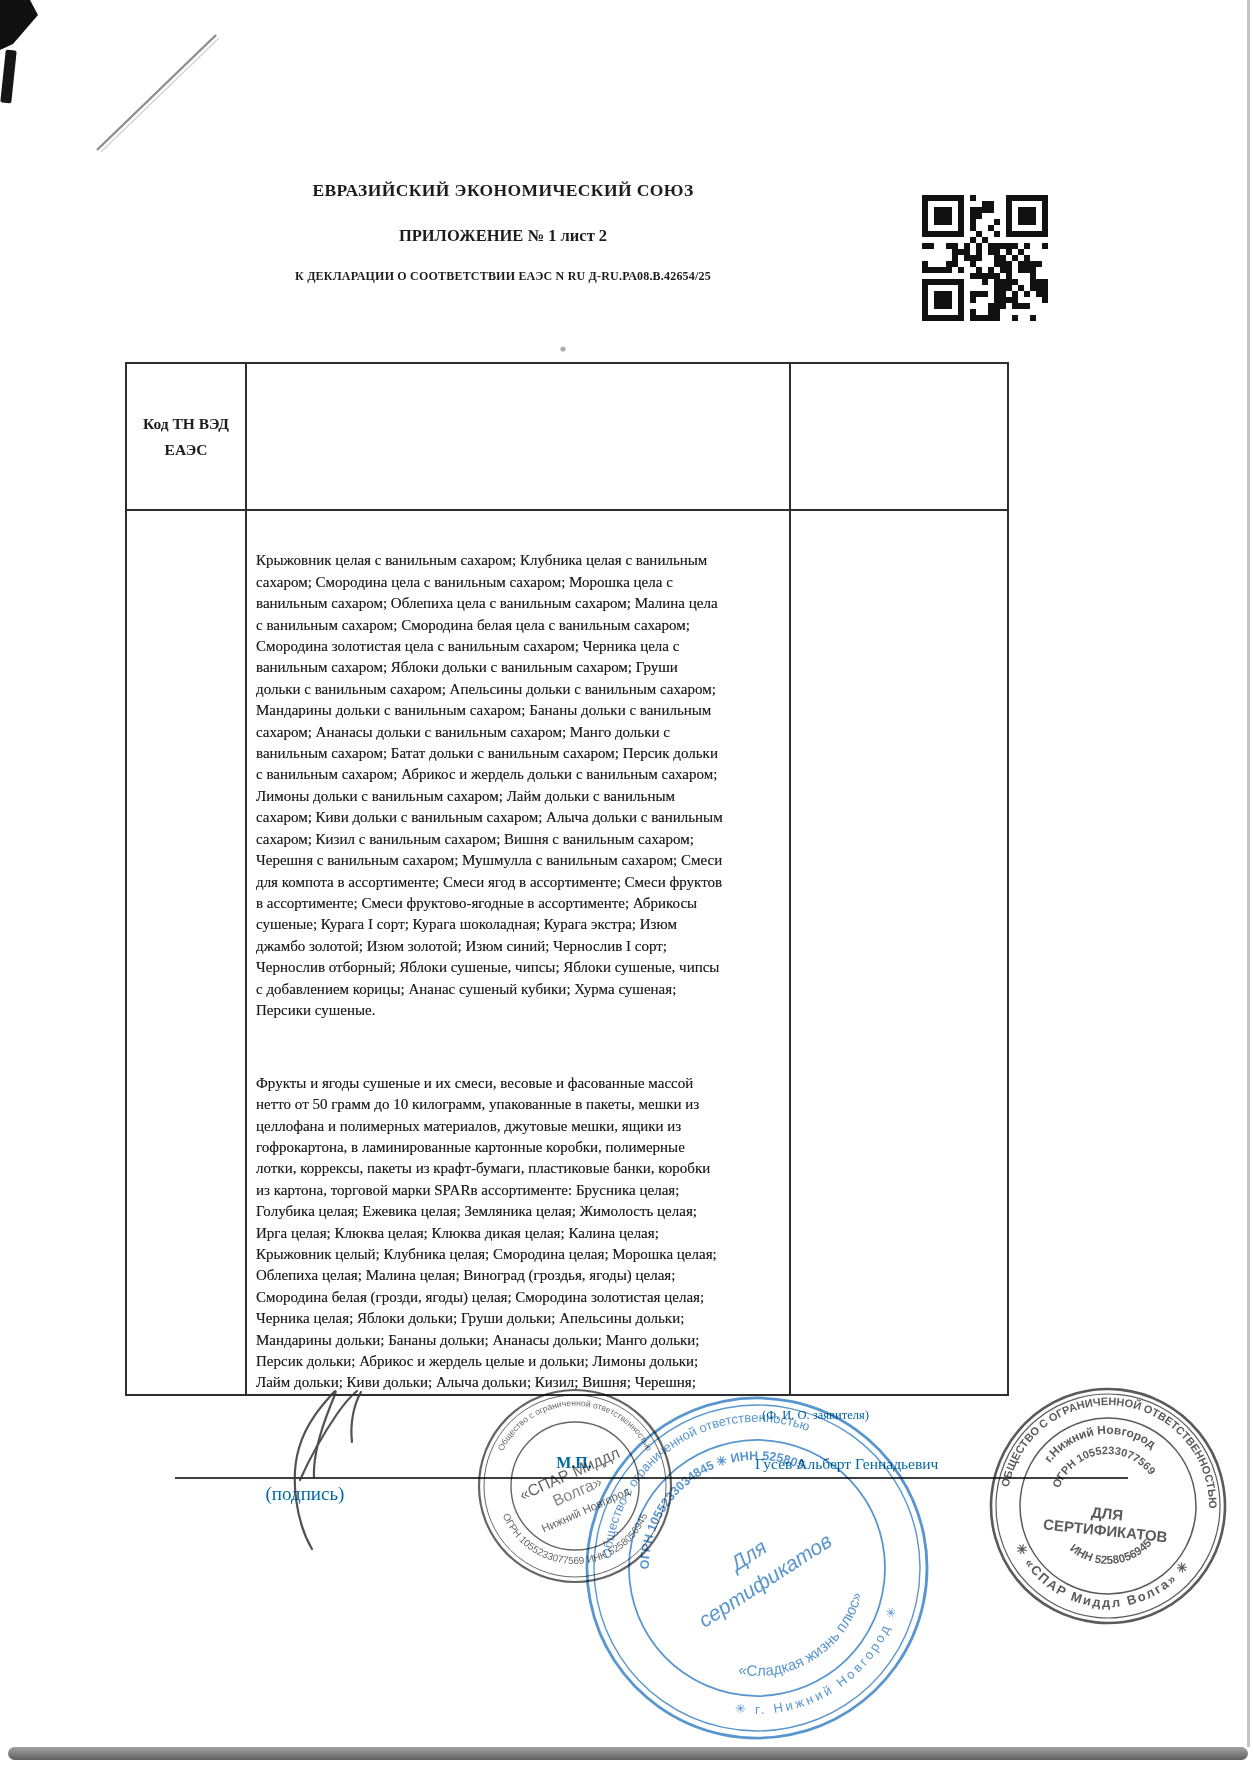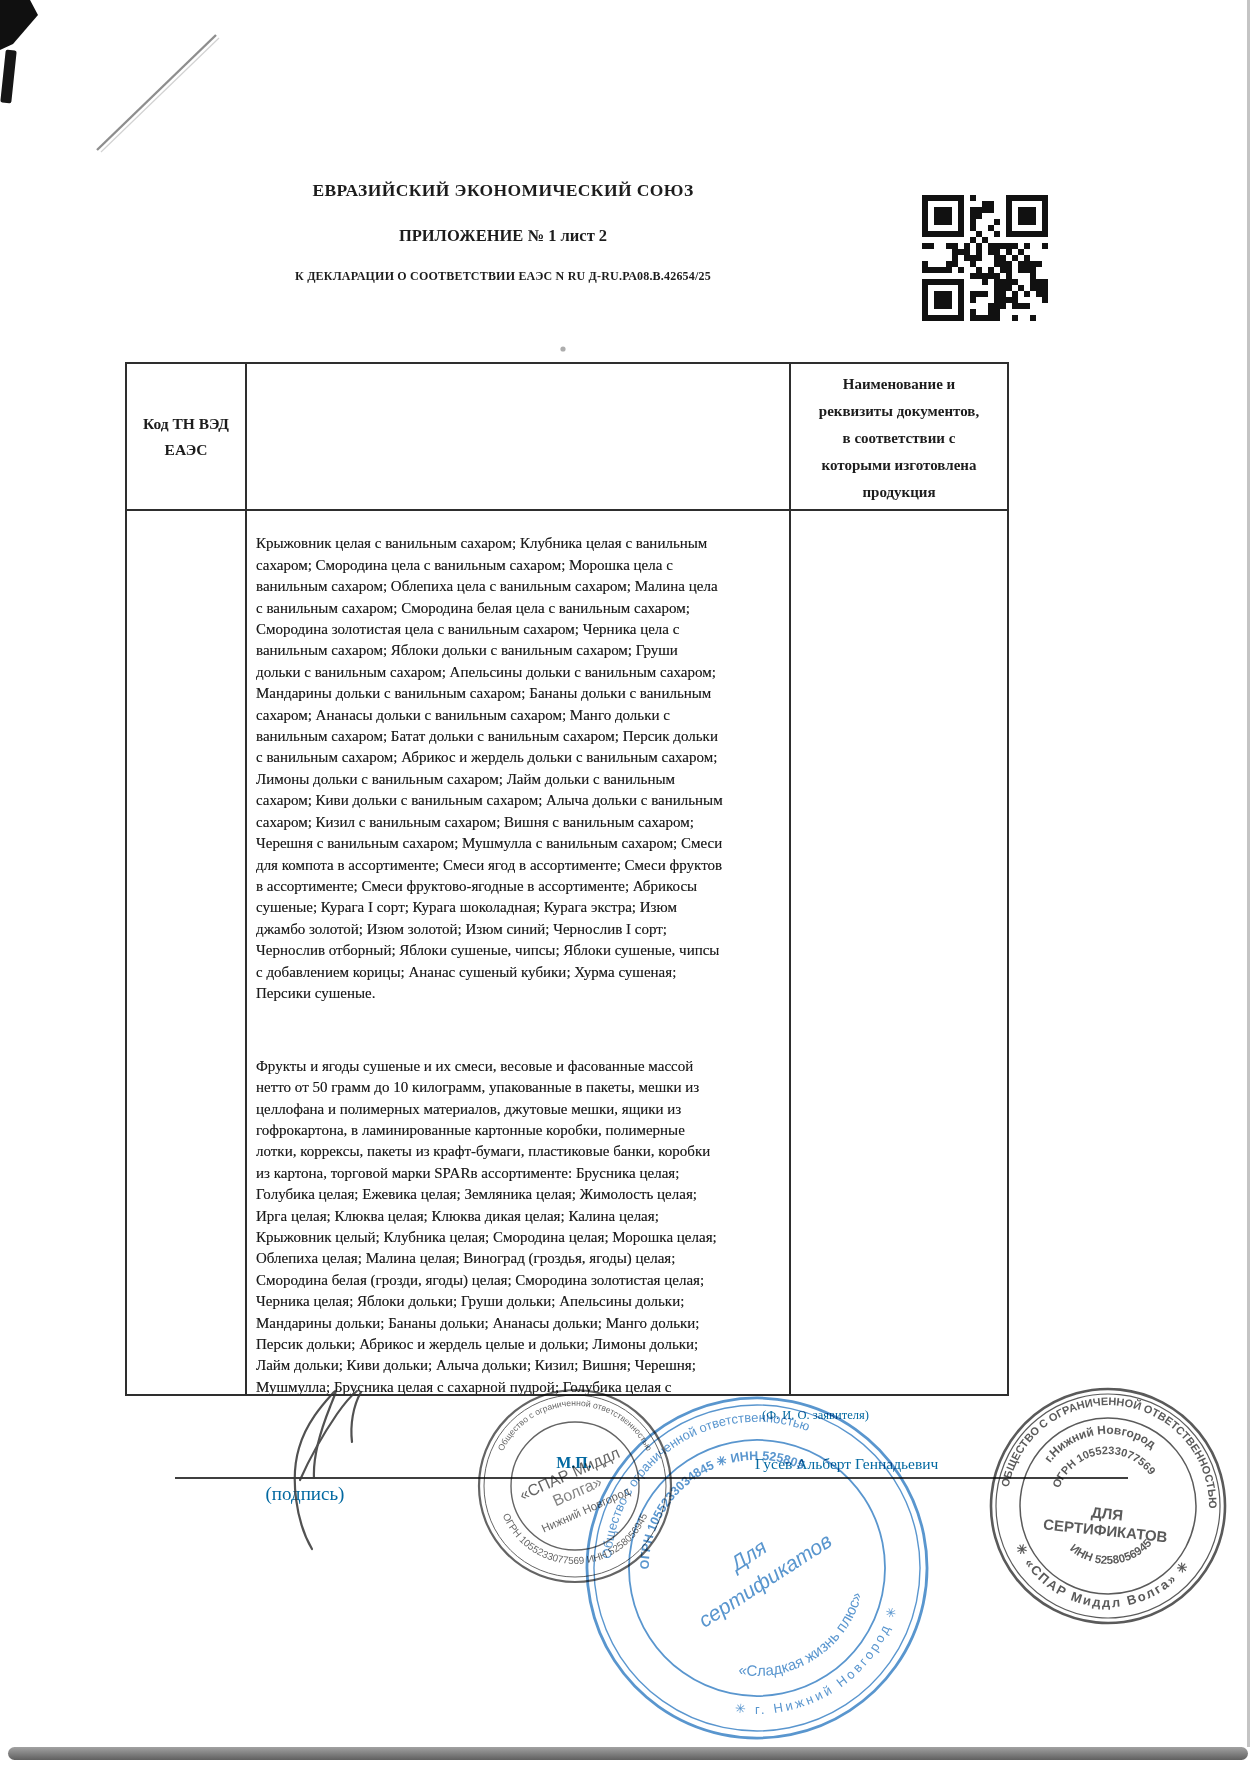--- a/index.html
+++ b/index.html
@@ -11,21 +11,21 @@
   .dec{top:269px;font-size:12px;letter-spacing:.2px}
   #qr{position:absolute;left:922px;top:195px}
   .tbl{position:absolute;left:125px;top:362px;width:884px;height:1034px;border:2px solid #2e2e2e}
   .vl{position:absolute;top:0;bottom:0;width:2px;background:#2e2e2e}
   .v1{left:118px}.v2{left:662px}
   .hl{position:absolute;left:0;right:0;top:145px;height:2px;background:#2e2e2e}
   .c{position:absolute;font-weight:700;white-space:pre-line}
   .c1h{left:0;top:0;width:118px;height:145px;display:flex;align-items:center;justify-content:center;text-align:center;font-size:15.5px;line-height:26px}
   .c2h{left:120px;top:0;width:542px;height:145px;display:flex;align-items:center;justify-content:center;text-align:center;font-size:15.5px;line-height:26px}
   .c3h{left:664px;top:0;width:216px;height:145px;padding-top:7px;text-align:center;font-size:15px;line-height:27px}
-  .c2b{left:120px;top:147px;width:542px;height:883px;padding:1px 2px 0 9px;font-weight:400;font-size:15px;line-height:21.4px;white-space:pre-line;overflow:hidden;text-shadow:0 0 .4px rgba(20,20,20,.5)}
+  .c2b{left:120px;top:147px;width:542px;height:883px;padding:18px 2px 0 9px;font-weight:400;font-size:15px;line-height:21.4px;white-space:pre-line;overflow:hidden;text-shadow:0 0 .4px rgba(20,20,20,.5)}
   .c2b p{white-space:pre-line}
   .p2{margin-top:30px}
   .sigline{position:absolute;left:175px;top:1477px;width:953px;height:2px;background:#3f3f3f}
   .lbl{position:absolute;color:#0369a1}
   .podpis{left:250px;top:1483px;width:110px;text-align:center;font-size:19px}
   .mp{left:538px;top:1454px;width:72px;text-align:center;font-size:16px;font-weight:700}
   .name{left:755px;top:1455px;font-size:15.5px}
   .fio{left:762px;top:1408px;font-size:12.5px}
   .corner-blob{position:absolute;left:0;top:0;width:40px;height:52px;background:#101010;
     clip-path:polygon(0 0,30px 0,38px 15px,13px 44px,0 50px)}
@@ -186,25 +186,20 @@
       <rect x="2" y="16" width="3" height="3" fill="#111"></rect>
     </g>
   </svg>
 
 <div class="tbl">
   <div class="vl v1"></div>
   <div class="vl v2"></div>
   <div class="hl"></div>
   <div class="c c1h">Код ТН ВЭД
 ЕАЭС</div>
-  <div class="c c3h">Наименование и
-реквизиты документов,
-в соответствии с
-которыми изготовлена
-продукция</div>
   <div class="c c2b">
     <p>Крыжовник целая с ванильным сахаром; Клубника целая с ванильным
 сахаром; Смородина цела с ванильным сахаром; Морошка цела с
 ванильным сахаром; Облепиха цела с ванильным сахаром; Малина цела
 с ванильным сахаром; Смородина белая цела с ванильным сахаром;
 Смородина золотистая цела с ванильным сахаром; Черника цела с
 ванильным сахаром; Яблоки дольки с ванильным сахаром; Груши
 дольки с ванильным сахаром; Апельсины дольки с ванильным сахаром;
 Мандарины дольки с ванильным сахаром; Бананы дольки с ванильным
 сахаром; Ананасы дольки с ванильным сахаром; Манго дольки с

